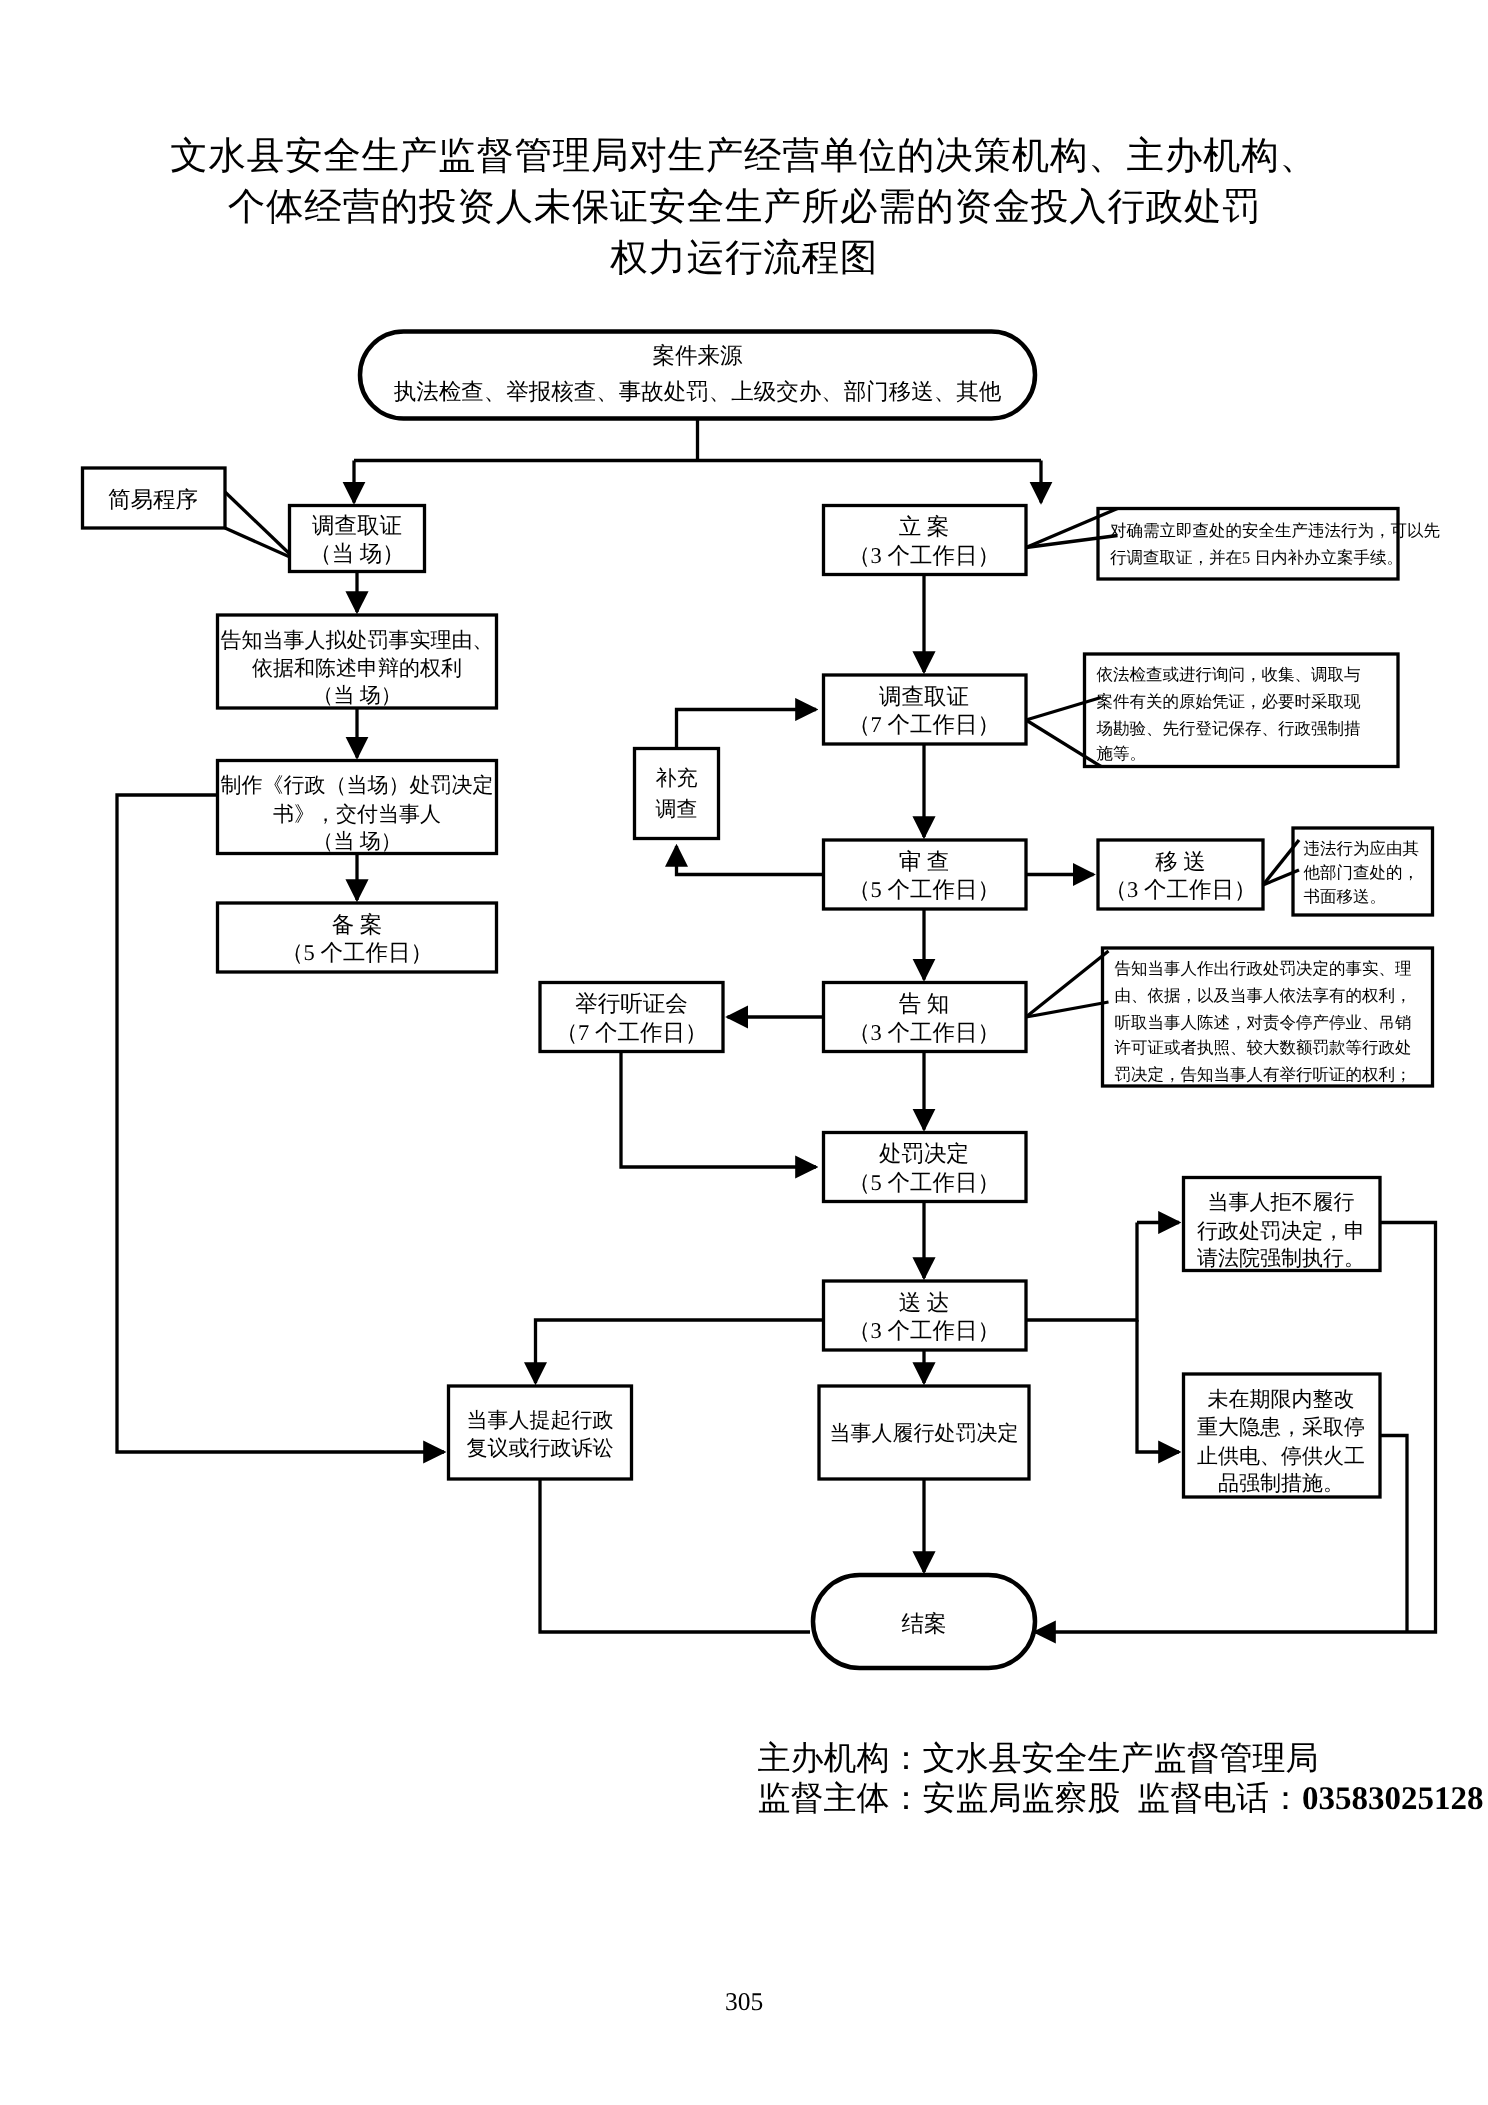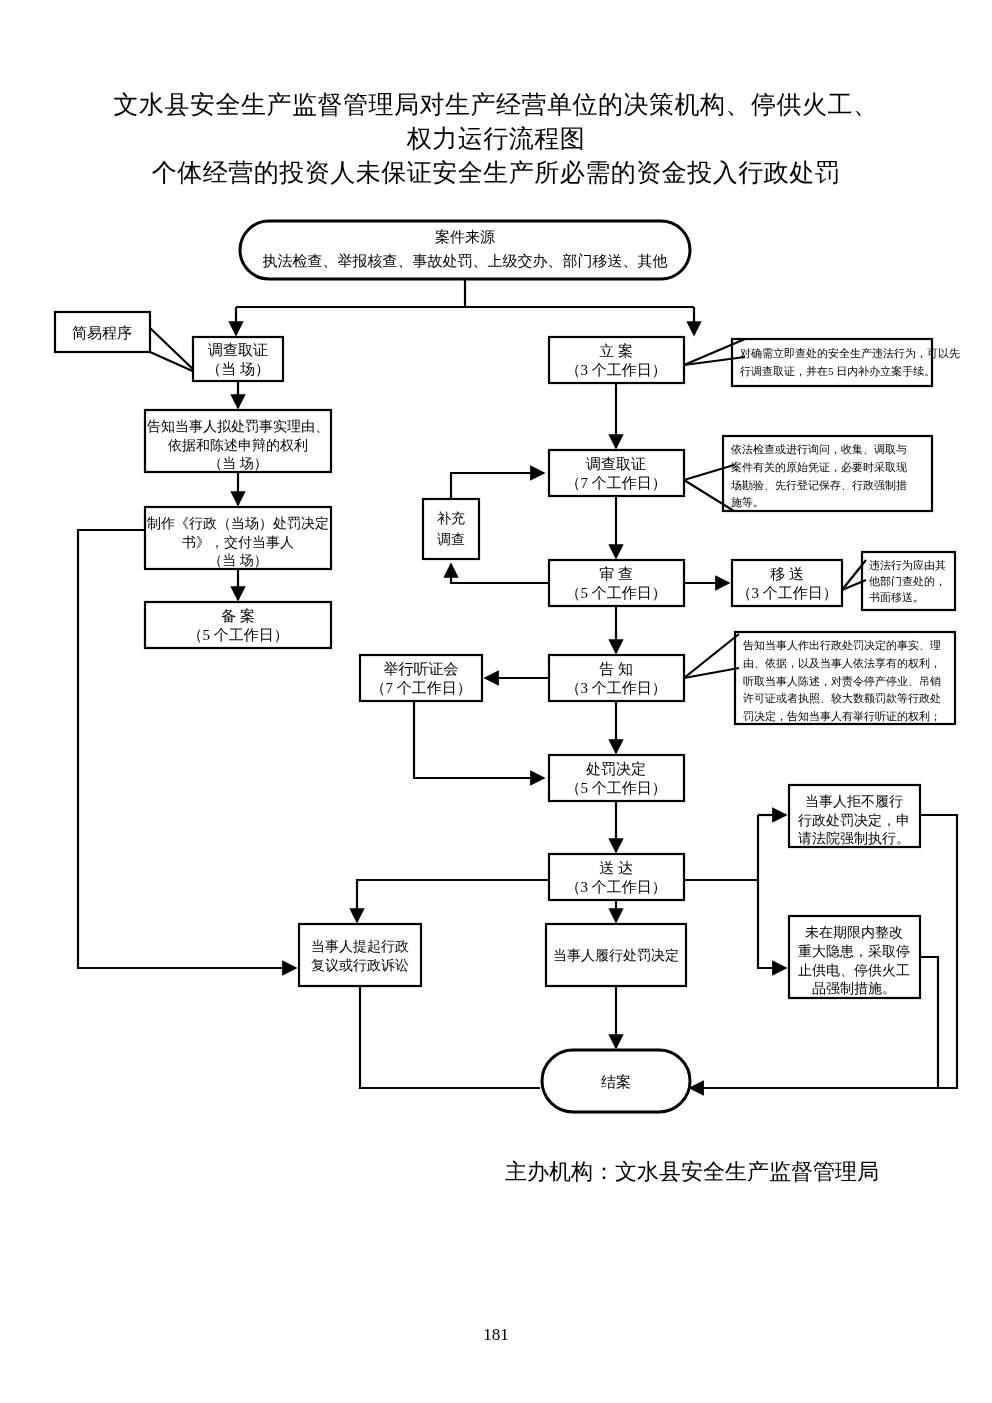--- a/index.html
+++ b/index.html
@@ -94,23 +94,23 @@
     fill: #000;
     text-anchor: middle;
   }
 </style>
 </head>
 <body>
 
 <div id="page">
 
   <div id="doc-title">
-    <div>文水县安全生产监督管理局对生产经营单位的决策机构、停供火工、</div>
+    <div>文水县安全生产监督管理局对生产经营单位的决策机构、主办机构、</div>
+    <div>个体经营的投资人未保证安全生产所必需的资金投入行政处罚</div>
     <div>权力运行流程图</div>
-    <div>个体经营的投资人未保证安全生产所必需的资金投入行政处罚</div>
   </div>
 
   <svg width="992" height="1130" viewBox="0 0 992 1130" style="position:absolute; left:0; top:200px;">
 
     <defs>
       <marker id="arrow" viewBox="0 0 10 10" refX="9" refY="5" markerWidth="7" markerHeight="7" orient="auto-start-reverse">
         <path d="M 0 0 L 10 5 L 0 10 z" fill="#000000"></path>
       </marker>
     </defs>
 
@@ -316,17 +316,20 @@
       <rect class="stadium" x="542" y="850" width="148" height="62" rx="31" ry="31"></rect>
       <text class="nodetext" x="616" y="887">结案</text>
     </g>
 
   </svg>
 
   <div id="footer">
     <div>
       <span>主办机构：</span><span>文水县安全生产监督管理局</span>
     </div>
+    <div>
+      <span>监督主体：</span><span>安监局监察股</span><span>&nbsp;&nbsp;</span><span>监督电话：</span><span class="bold-num">03583025128</span>
+    </div>
   </div>
 
-  <div id="page-number">181</div>
+  <div id="page-number">305</div>
 
 </div>
 
 </body></html>

